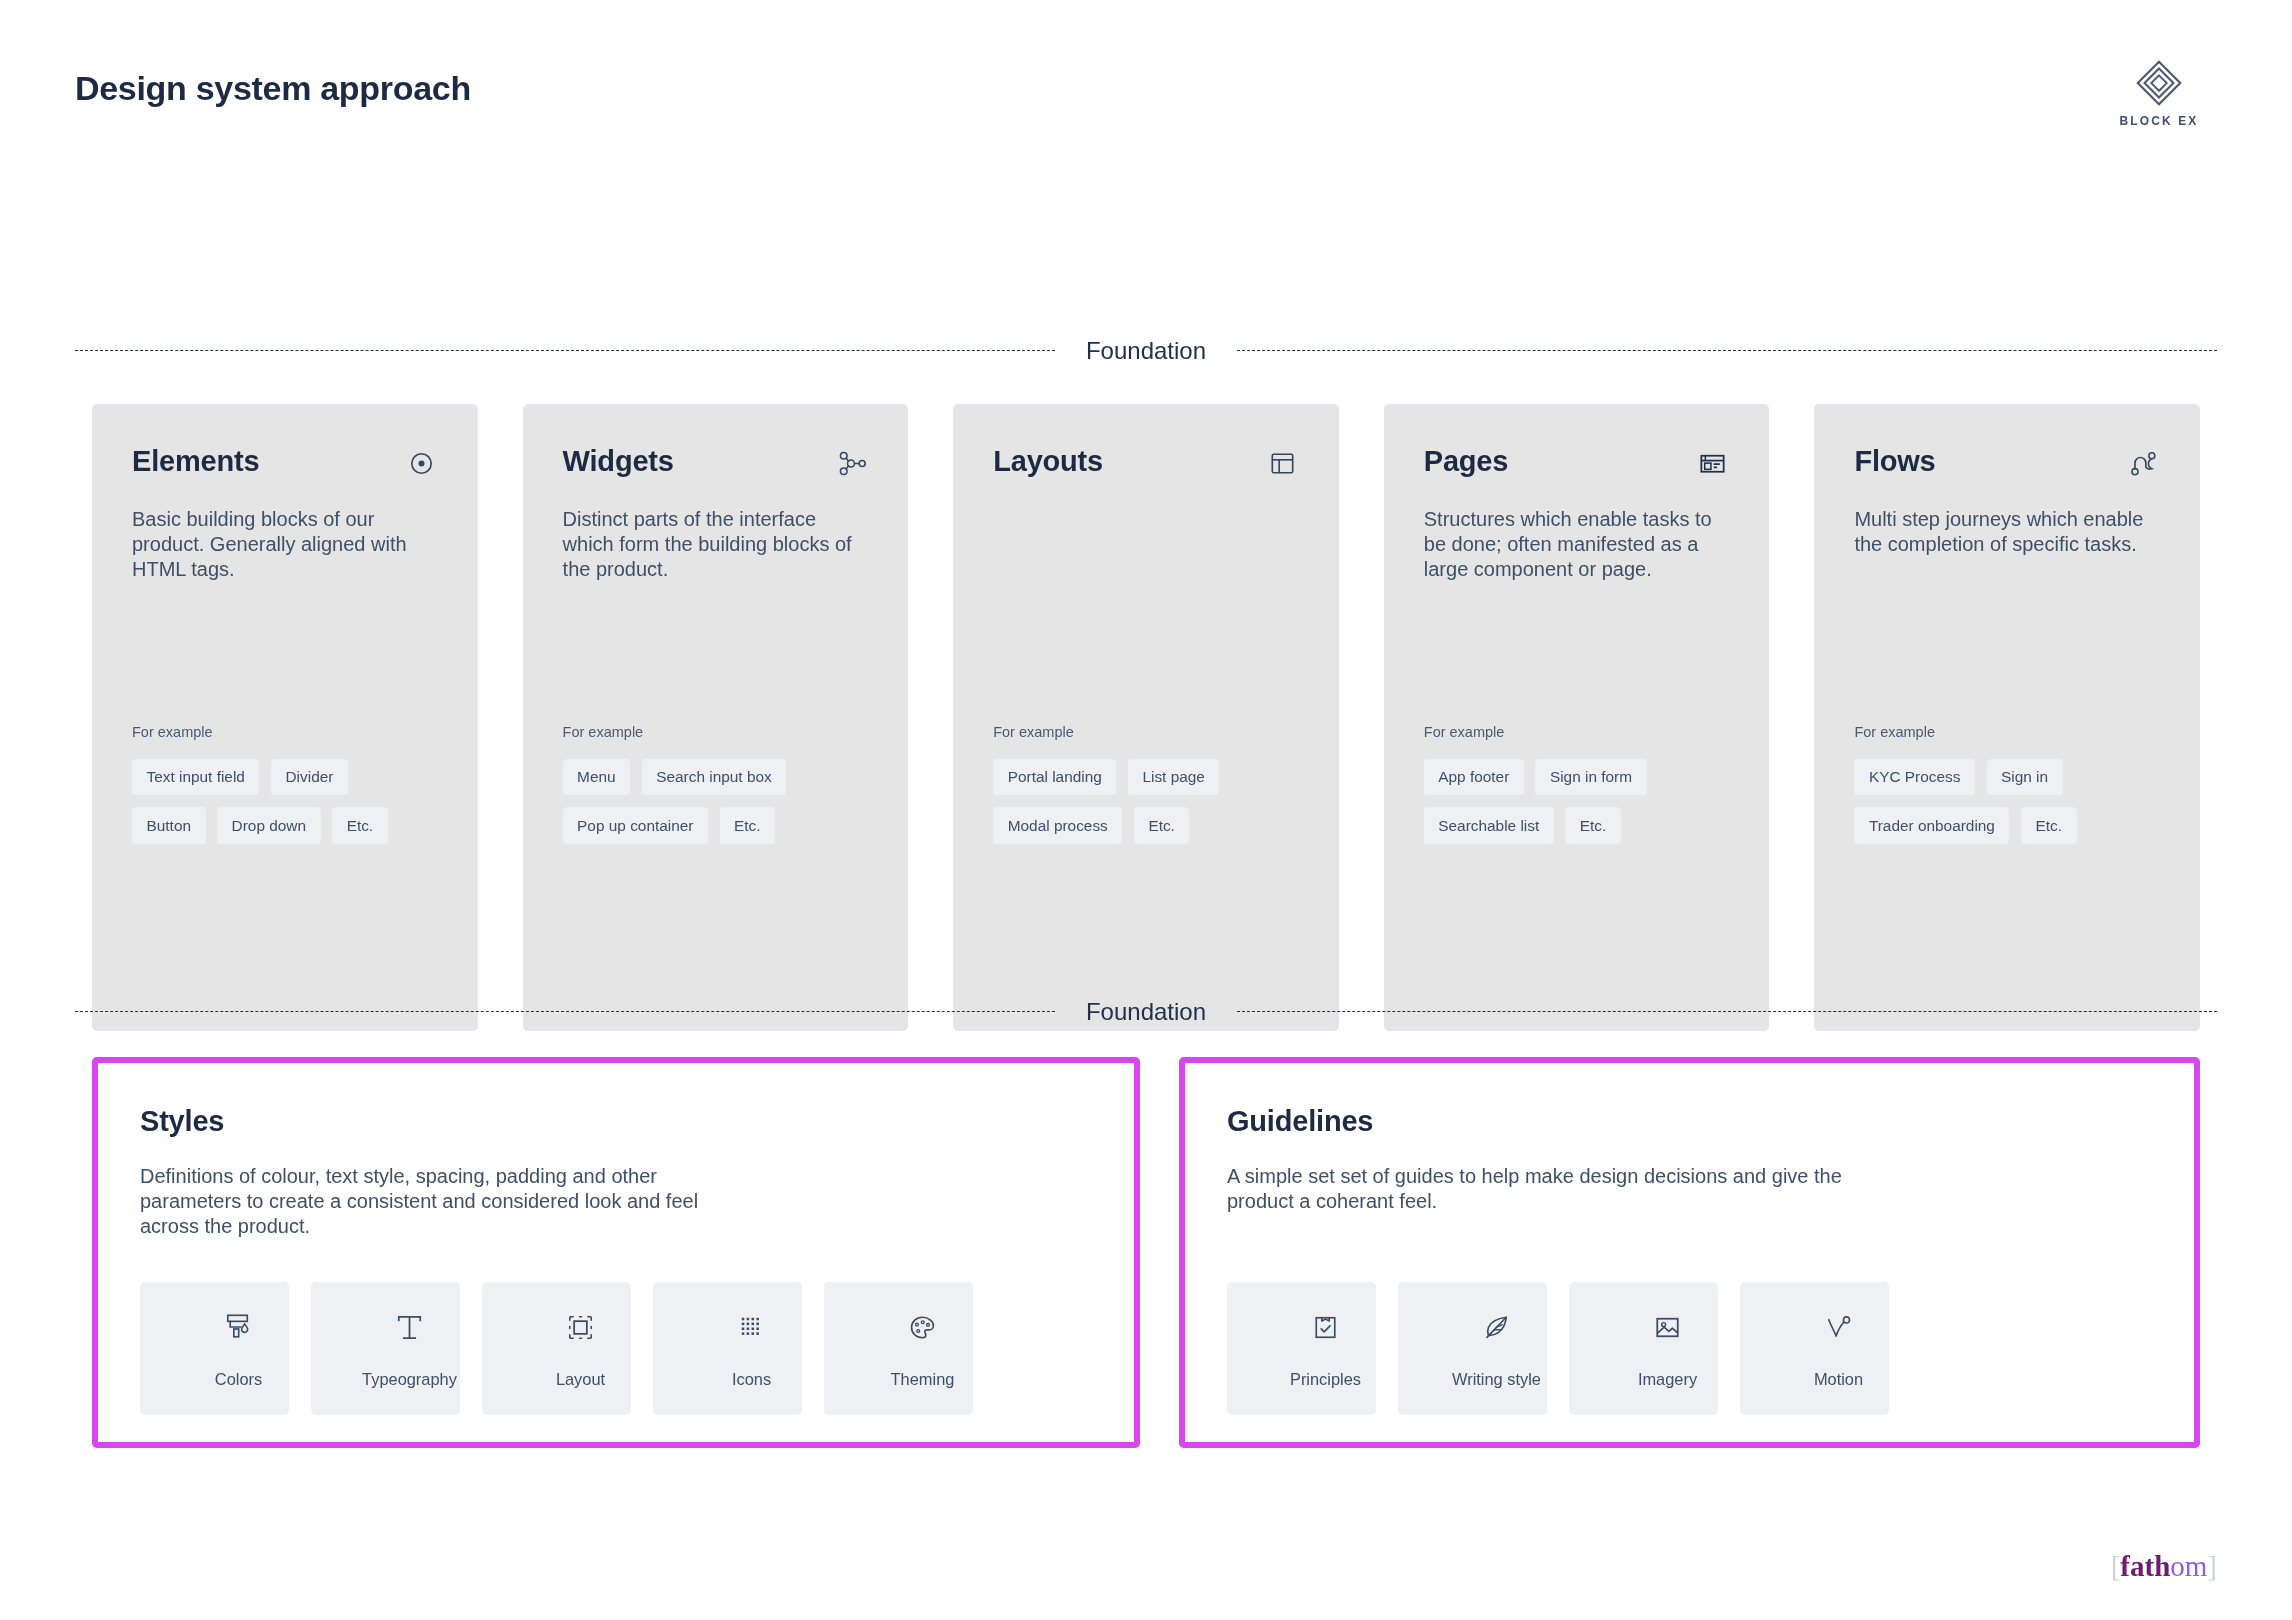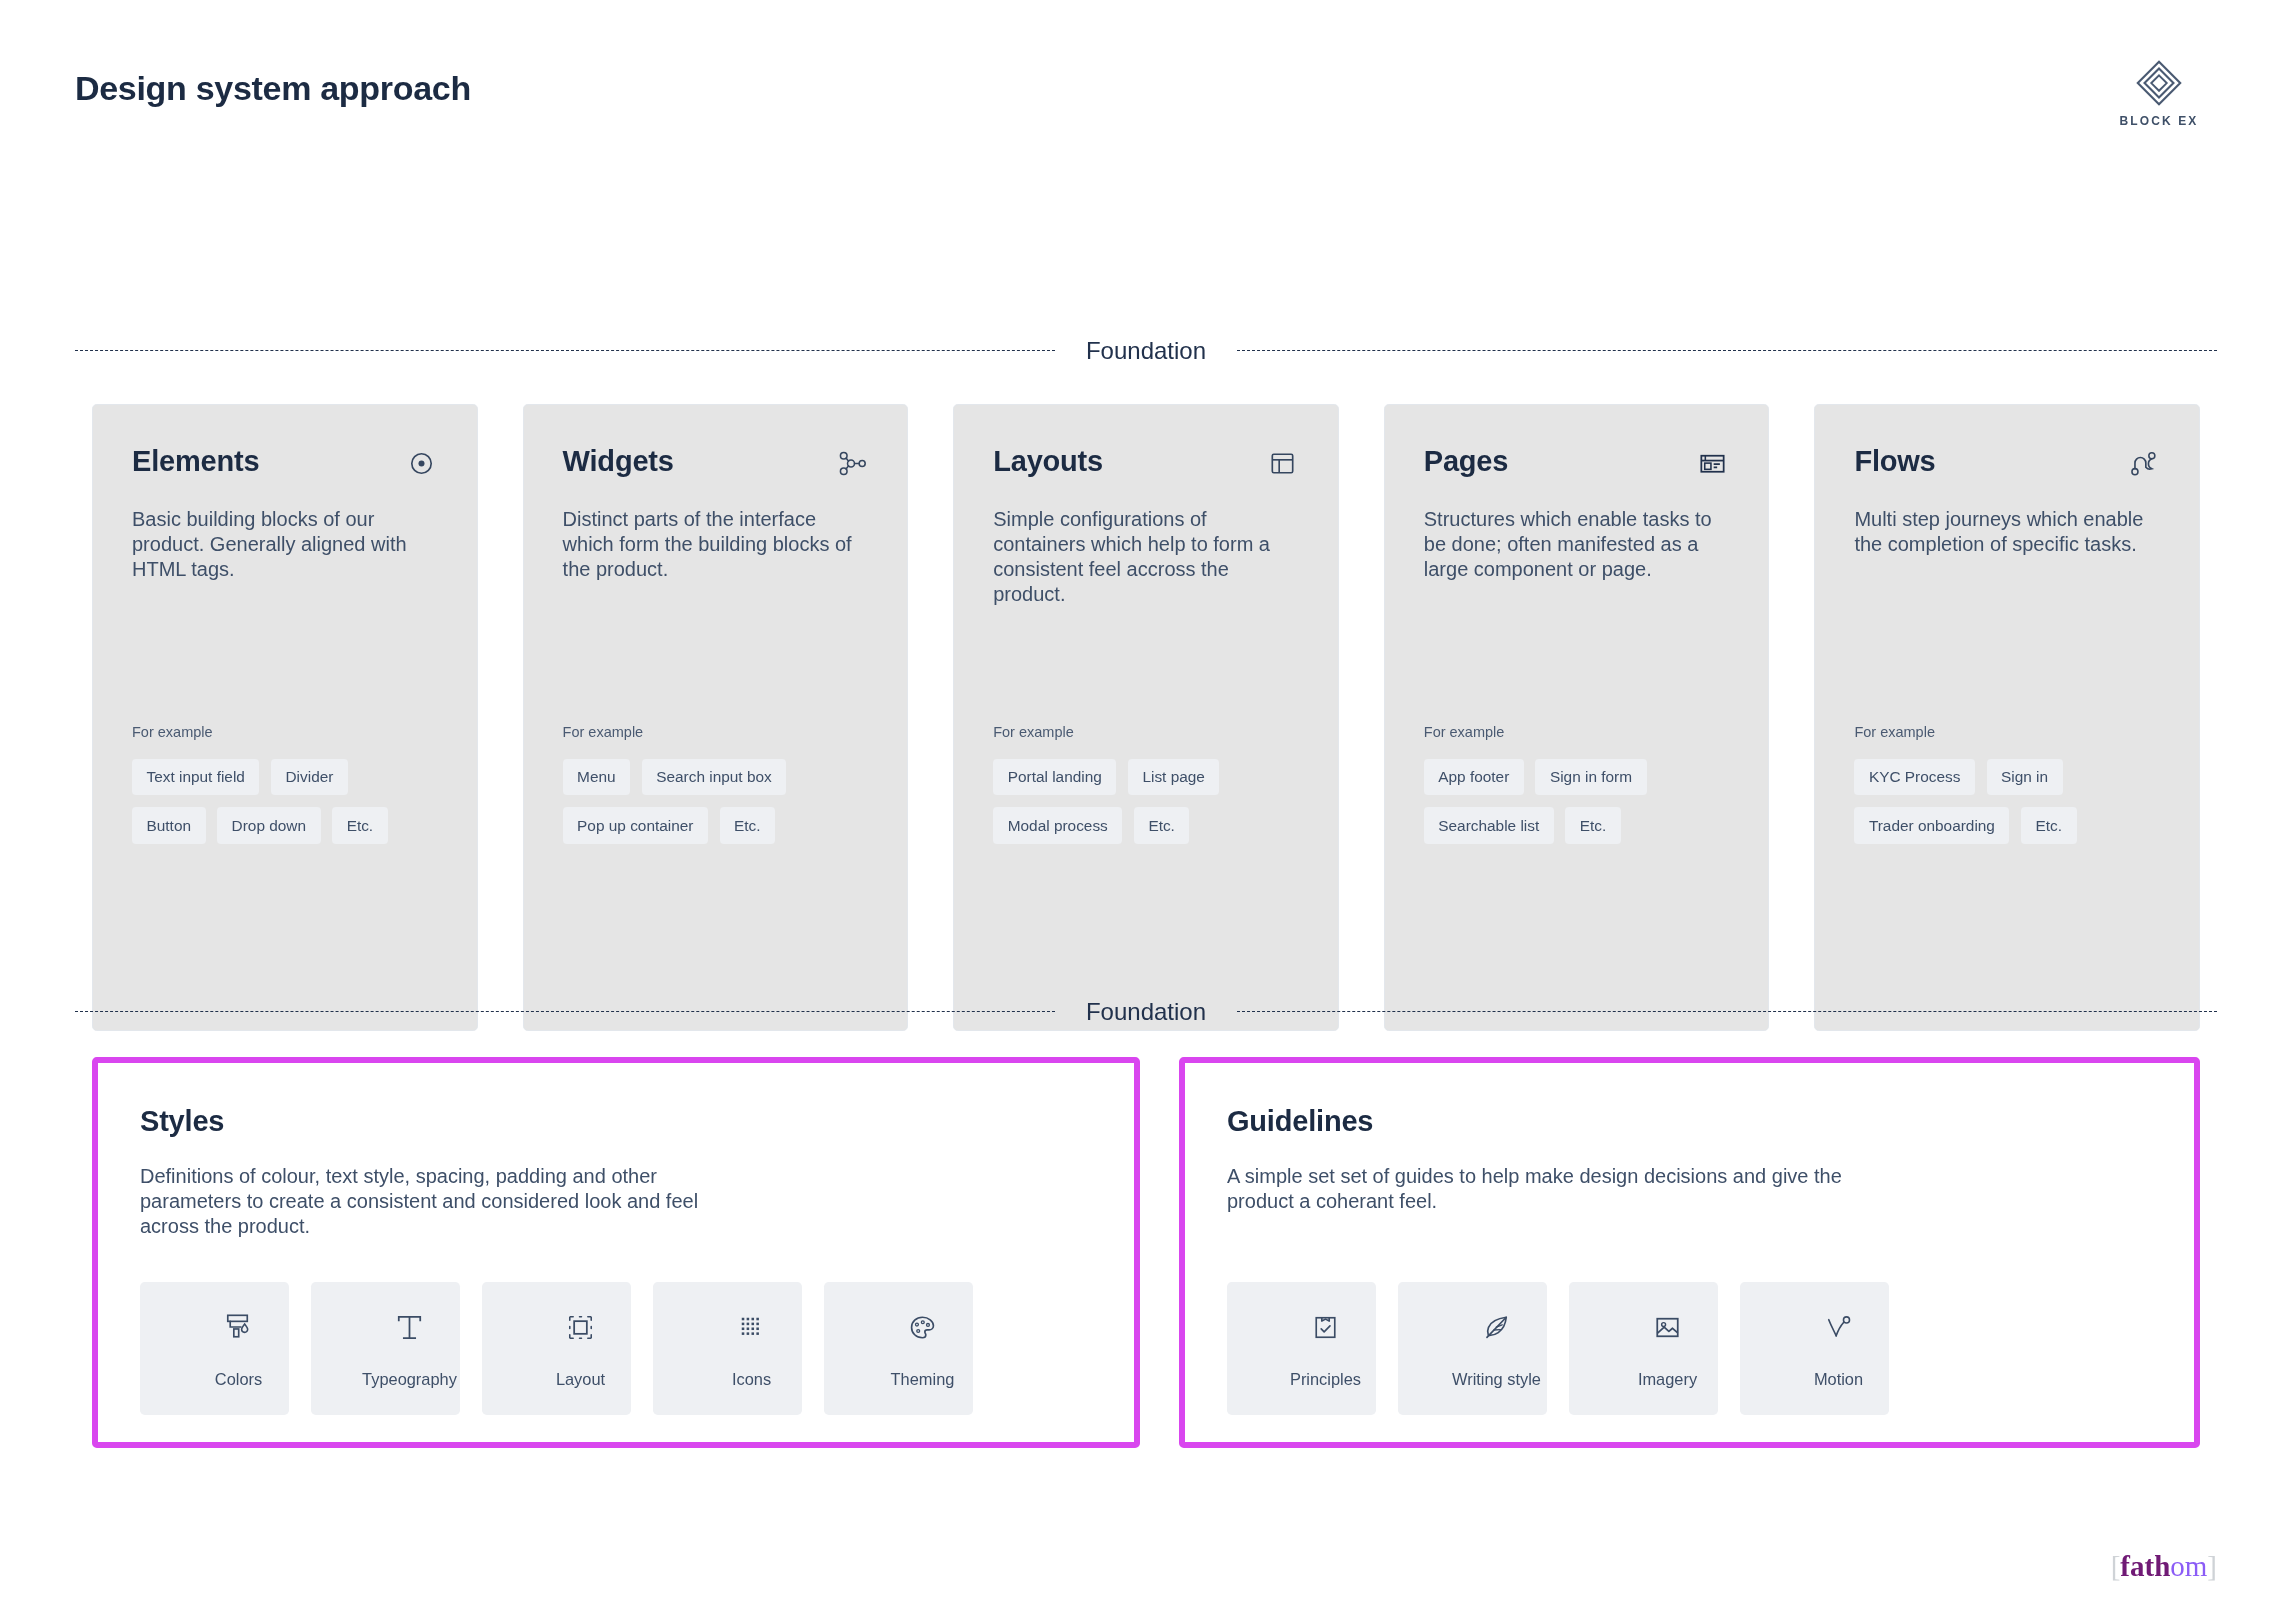--- a/index.html
+++ b/index.html
@@ -328,21 +328,20 @@
       <div class="card-head">
         <div class="card-title">Layouts</div>
         <span class="card-icon">
           <svg viewBox="0 0 34 34" fill="none">
             <rect x="6.5" y="7.5" width="21" height="19" rx="1.5" stroke="#35465f" stroke-width="1.7"></rect>
             <path d="M6.5 13.2 H27.5" stroke="#35465f" stroke-width="1.7"></path>
             <path d="M13.6 13.2 V26.5" stroke="#35465f" stroke-width="1.7"></path>
           </svg>
         </span>
       </div>
-      <div class="card-desc">Simple configurations of containers which help to form a consistent feel accross the product.</div>
       <div class="card-foot">
         <div class="for-example">For example</div>
         <div class="tag-rows">
           <div class="tag-row">
             <span class="tag">Portal landing</span>
             <span class="tag">List page</span>
           </div>
           <div class="tag-row">
             <span class="tag">Modal process</span>
             <span class="tag">Etc.</span>

